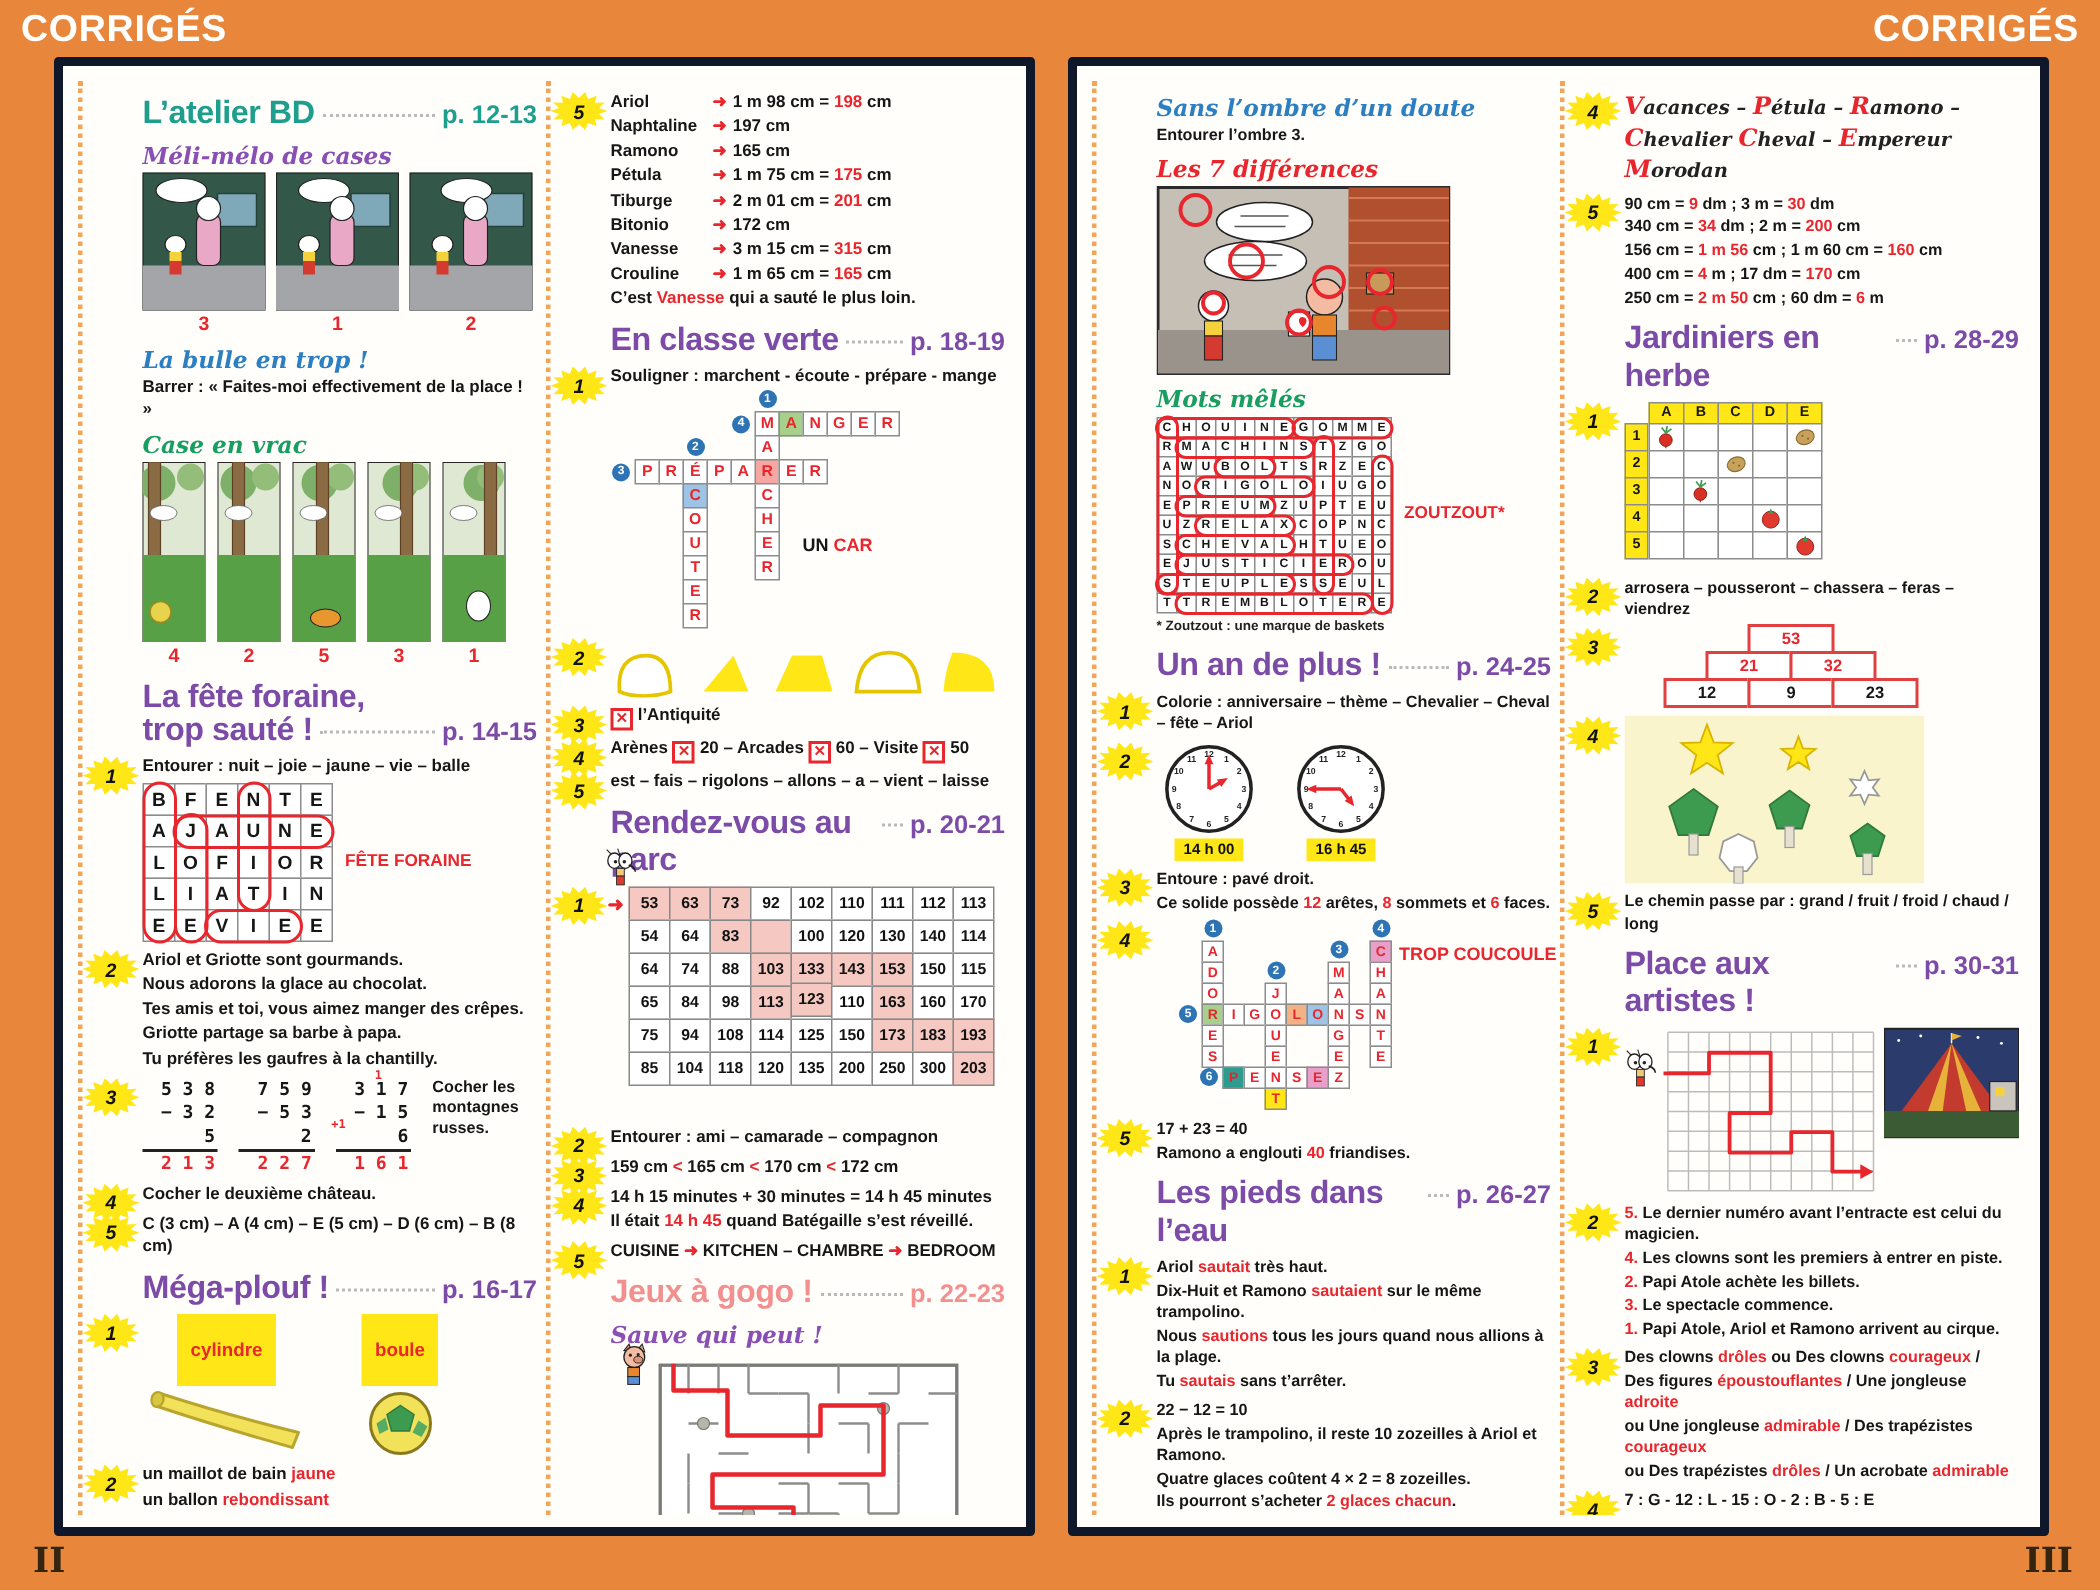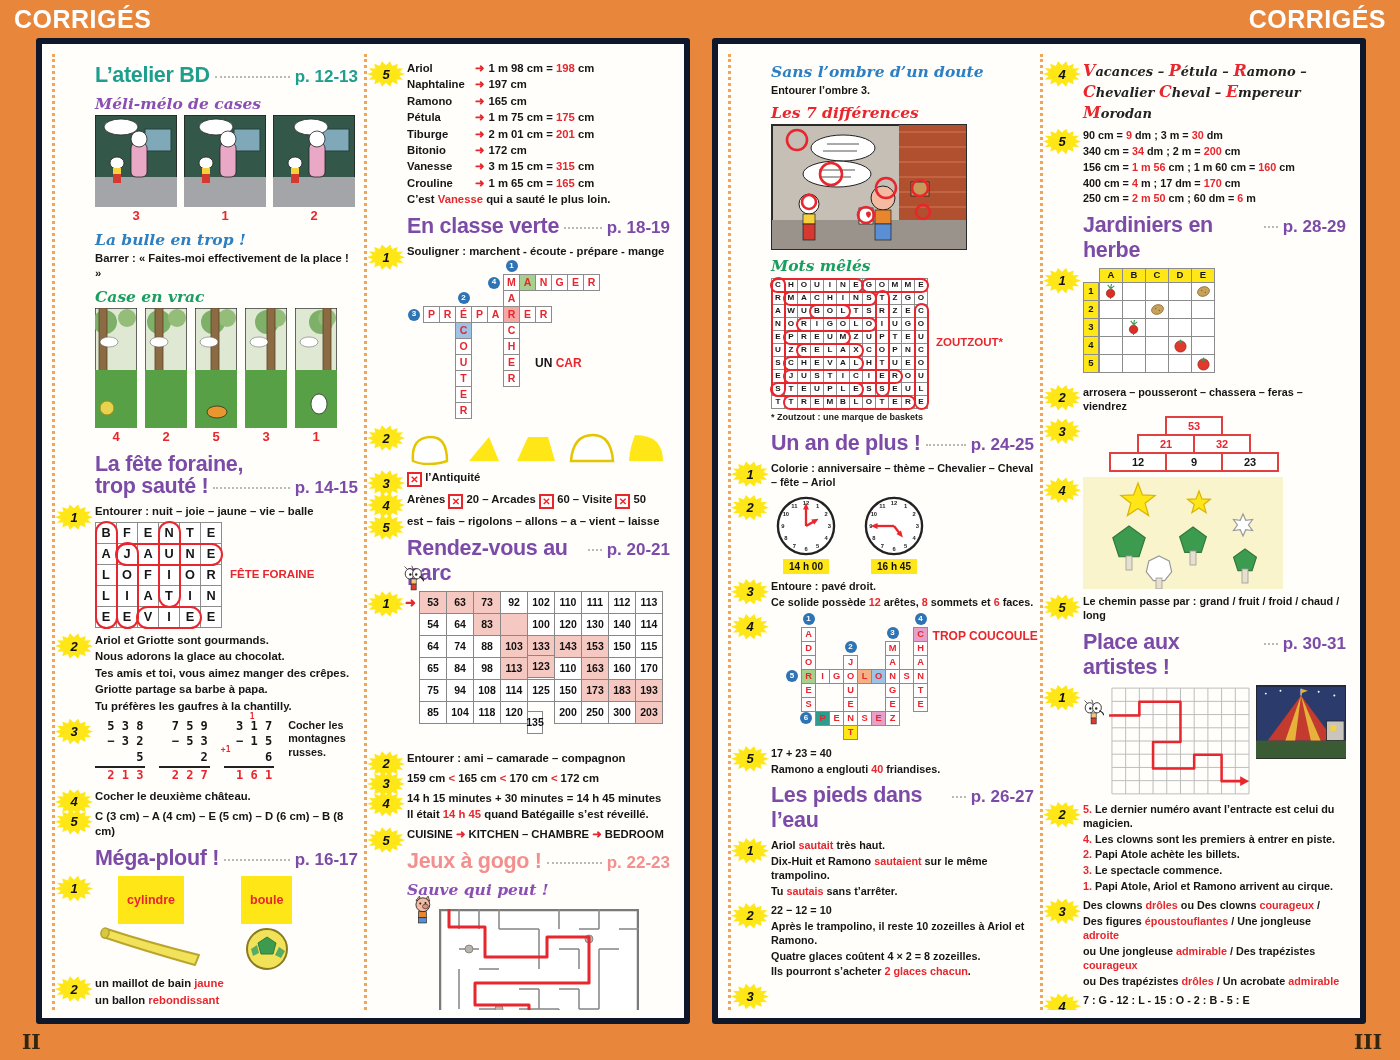--- a/index.html
+++ b/index.html
@@ -1,19 +1,19 @@
 <!DOCTYPE html>
 <html><head>
 <meta charset="utf-8">
 <style>
   html,body{margin:0;padding:0;}
   body{width:1400px;height:1060px;background:#E8873B;font-family:"Liberation Sans",sans-serif;position:relative;overflow:hidden;}
   .banner{position:absolute;top:5px;color:#fff;font-weight:800;font-size:25px;letter-spacing:.5px;}
   #banner-left{left:14px;} #banner-right{right:14px;}
-  .foot{position:absolute;bottom:6px;font-family:"DejaVu Serif",serif;font-weight:bold;font-size:20px;color:#33250F;}
+  .foot{position:absolute;bottom:6px;font-family:"DejaVu Serif",serif;font-weight:bold;font-size:23px;color:#33250F;}
   #foot-left{left:22px;} #foot-right{right:18px;}
   .page{position:absolute;top:38px;height:986px;width:654px;background:#FFFEFB;border:6px solid #0f172a;border-radius:3px;box-sizing:border-box;padding:10px 8px 8px 10px;display:flex;}
   #page-left{left:36px;} #page-right{left:712px;}
   .col{width:50%;box-sizing:border-box;padding:2px 6px 0 40px;position:relative;border-left:3px dotted #F2A558;overflow:hidden;}
   .titleRow{display:flex;align-items:baseline;margin:7px 0 3px;font-weight:800;}
   .titleTxt{font-size:21.5px;letter-spacing:-.3px;}
   .lead{flex:1;border-bottom:2px dotted #B9B9B9;margin:0 5px;transform:translateY(-4px);min-width:14px;}
   .pref{font-size:17px;font-weight:800;white-space:nowrap;}
   .t-teal{color:#1E9E8D;} .t-purple{color:#7C4BA8;} .t-pink{color:#F2908F;}
   .script{font-family:"DejaVu Serif",serif;font-style:italic;font-weight:bold;font-size:15.5px;margin:6px 0 2px;}
@@ -504,21 +504,21 @@
             <div class="ncell" style="left: 81px; top: 88px; width: 28px; height: 23px;">114</div>
             <div class="ncell" style="left: 108px; top: 88px; width: 28px; height: 23px;">125</div>
             <div class="ncell" style="left: 135px; top: 88px; width: 28px; height: 23px;">150</div>
             <div class="ncell hot" style="left: 162px; top: 88px; width: 28px; height: 23px;">173</div>
             <div class="ncell hot" style="left: 189px; top: 88px; width: 28px; height: 23px;">183</div>
             <div class="ncell hot" style="left: 216px; top: 88px; width: 28px; height: 23px;">193</div>
             <div class="ncell" style="left: 0px; top: 110px; width: 28px; height: 23px;">85</div>
             <div class="ncell" style="left: 27px; top: 110px; width: 28px; height: 23px;">104</div>
             <div class="ncell" style="left: 54px; top: 110px; width: 28px; height: 23px;">118</div>
             <div class="ncell" style="left: 81px; top: 110px; width: 28px; height: 23px;">120</div>
-            <div class="ncell" style="left: 108px; top: 120px; width: 16px; height: 23px;">135</div>
+            <div class="ncell" style="left: 108px; top: 110px; width: 28px; height: 23px;">135</div>
             <div class="ncell" style="left: 135px; top: 110px; width: 28px; height: 23px;">200</div>
             <div class="ncell" style="left: 162px; top: 110px; width: 28px; height: 23px;">250</div>
             <div class="ncell" style="left: 189px; top: 110px; width: 28px; height: 23px;">300</div>
             <div class="ncell hot" style="left: 216px; top: 110px; width: 28px; height: 23px;">203</div>
             <div class="ngarrow" style="left: -14px; top: 3px;">➜</div>
             <div style="position: absolute; left: -16px; top: -26px;">
               <svg width="22" height="26.4" viewBox="0 0 30 36">
                 <line x1="8" y1="8" x2="2" y2="2" stroke="#222" stroke-width="1"></line>
                 <line x1="14" y1="7" x2="12" y2="1" stroke="#222" stroke-width="1"></line>
                 <ellipse cx="9" cy="12" rx="6" ry="7" fill="#fff" stroke="#222" stroke-width="1.2"></ellipse>
@@ -958,20 +958,21 @@
       <div class="titleRow t-purple">
         <span class="titleTxt">Les pieds dans l’eau</span>
         <span class="lead"></span>
         <span class="pref">p. 26-27</span>
       </div>
       <div class="row">
         <div class="badge">1</div>
         <div class="bodytext">
           <div class="bl">Ariol <span class="red">sautait</span> très haut.</div>
           <div class="bl">Dix-Huit et Ramono <span class="red">sautaient</span> sur le même trampolino.</div>
+          <div class="bl">Nous <span class="red">sautions</span> tous les jours quand nous allions à la plage.</div>
           <div class="bl">Tu <span class="red">sautais</span> sans t’arrêter.</div>
         </div>
       </div>
       <div class="row">
         <div class="badge">2</div>
         <div class="bodytext">
           <div class="bl">22 − 12 = 10</div>
           <div class="bl">Après le trampolino, il reste 10 zozeilles à Ariol et Ramono.</div>
           <div class="bl">Quatre glaces coûtent 4 × 2 = 8 zozeilles.</div>
           <div class="bl">Ils pourront s’acheter <span class="red">2 glaces chacun</span>.</div>

